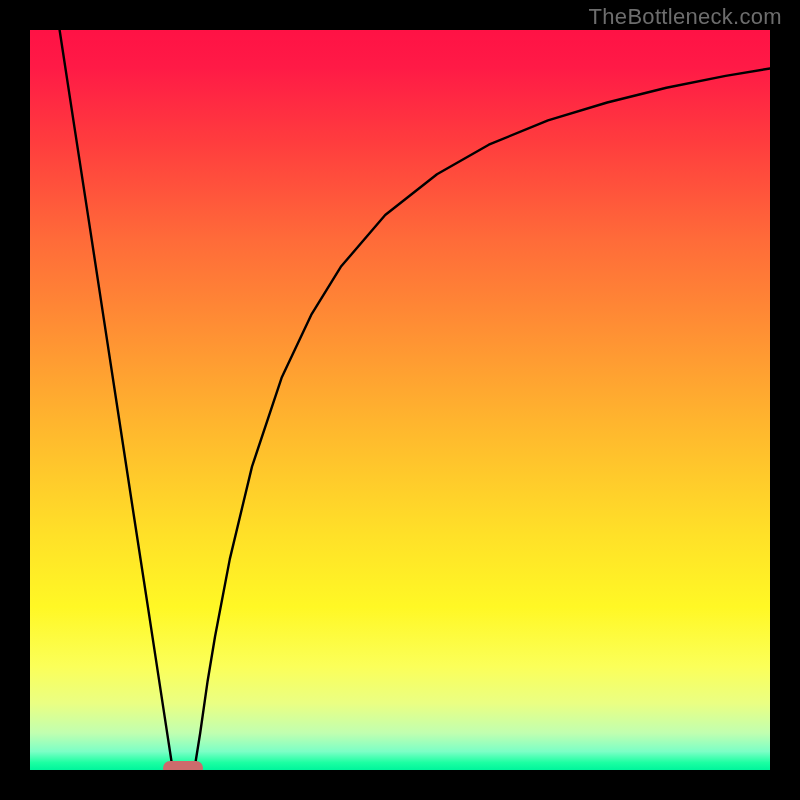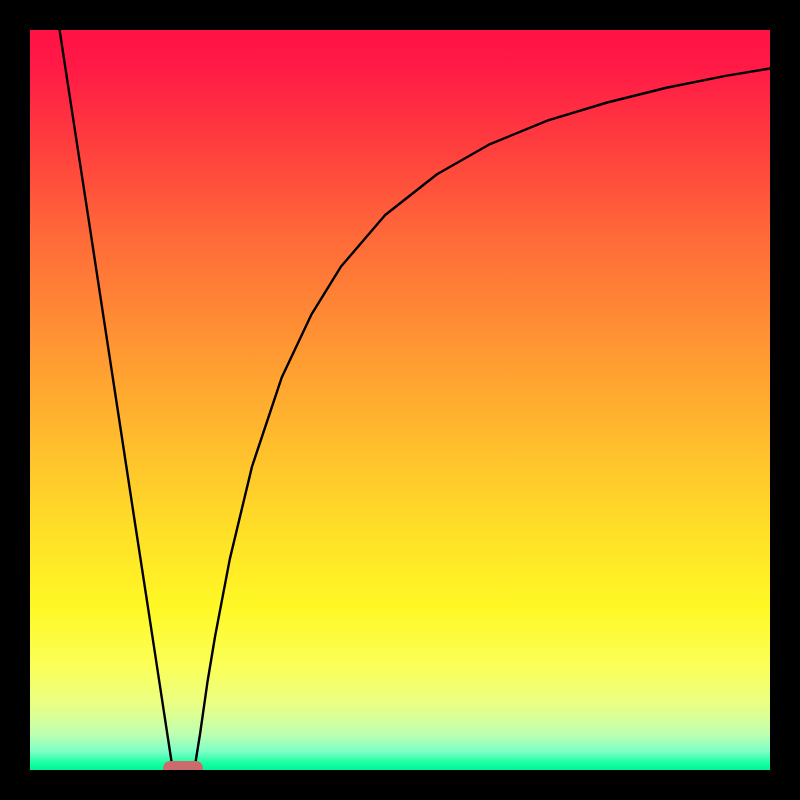--- a/index.html
+++ b/index.html
@@ -58,20 +58,21 @@
     height: 14px;
     border-radius: 7px;
     background: #cc6b6c;
     transform: translate(-50%, -50%);
   }
 </style>
 </head>
 <body>
 
 <div class="frame">
+  <div class="watermark">TheBottleneck.com</div>
 
   <div class="plot-area">
     <div class="gradient-bg"></div>
     <svg class="curve-svg" id="curve-svg" viewBox="0 0 740 740" preserveAspectRatio="none">
         <path d="M29.60 0.00 L44.40 96.94 L59.20 193.14 L74.00 290.08 L88.80 387.02 L103.60 483.96 L118.40 580.16 L133.20 677.10 L142.82 740.00" fill="none" stroke="#000000" stroke-width="2.4" stroke-linecap="round" stroke-linejoin="round"></path>
         <path d="M164.28 740.00 L170.20 703.00 L177.60 651.20 L185.00 606.80 L199.80 529.10 L222.00 436.60 L251.60 347.80 L281.20 284.90 L310.80 236.80 L355.20 185.00 L407.00 144.30 L458.80 114.70 L518.00 90.28 L577.20 72.52 L636.40 57.72 L695.60 45.88 L740.00 38.48" fill="none" stroke="#000000" stroke-width="2.4" stroke-linecap="round" stroke-linejoin="round"></path>
       </svg>
     <div class="marker" id="marker" style="left: 153.18px; top: 738px; width: 39.96px; background: rgb(204, 107, 108);"></div>
   </div>
 </div>

